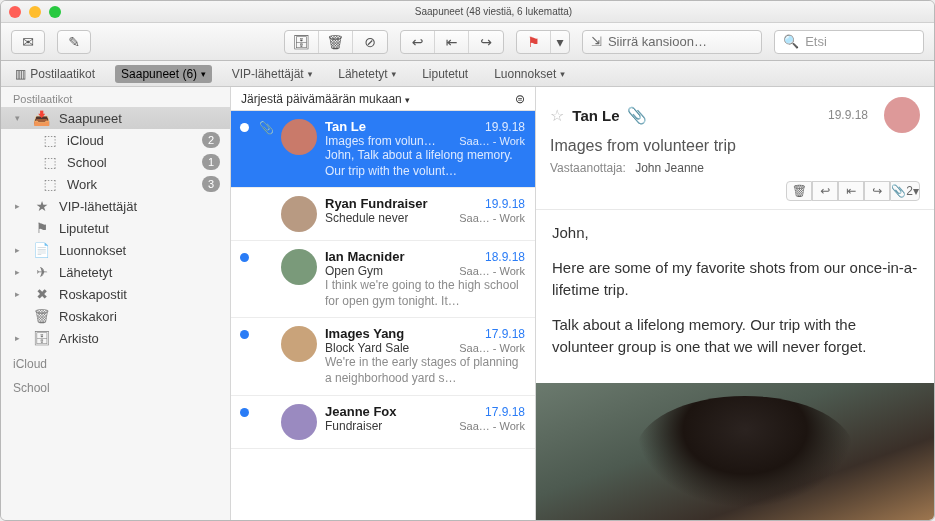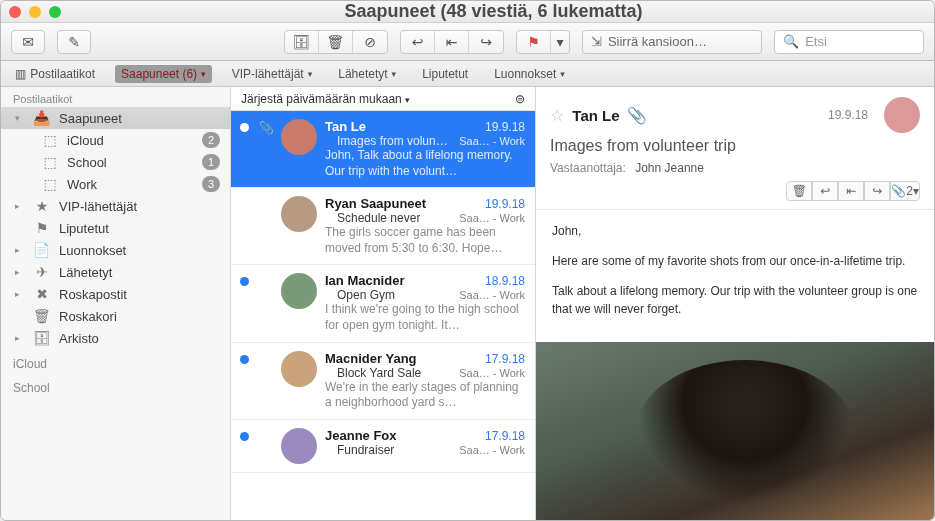--- a/index.html
+++ b/index.html
@@ -3,37 +3,37 @@
 <meta charset="utf-8">
 <style>
 * { margin:0; padding:0; box-sizing:border-box; font-family:-apple-system,"Helvetica Neue",Arial,sans-serif; }
 body { width:935px; height:521px; background:#ededed; overflow:hidden; border:1px solid #b8b8b8; border-radius:6px; }
 
 
 .titlebar { height:22px; background:linear-gradient(#f6f6f6,#e8e8e8); display:flex; align-items:center; padding:0 8px; border-bottom:1px solid #d0d0d0; }
 .traffic { display:flex; gap:8px; }
 .tl { width:12px; height:12px; border-radius:50%; }
 .tl.r{background:#ff5f57;} .tl.y{background:#ffbd2e;} .tl.g{background:#28c940;}
-.title { flex:1; text-align:center; font-size:18px; color:#4a4a4a;font-weight:bold; }
+.title { flex:1; text-align:center; font-size:10px; color:#4a4a4a; }
 
 
 .toolbar { height:38px; background:linear-gradient(#fafafa,#e9e9e9); border-bottom:1px solid #bdbdbd; display:flex; align-items:center; padding:0 10px; gap:12px;}
 .tbtn, .tgrp { height:24px; background:linear-gradient(#fdfdfd,#f1f1f1); border:1px solid #c7c7c7; border-radius:4px; display:flex; align-items:center; justify-content:center; color:#555; font-size:14px;}
 .tbtn { width:34px; }
 .tgrp { }
 .tgrp .seg { width:34px; height:100%; display:flex; align-items:center; justify-content:center; border-right:1px solid #d6d6d6;}
 .tgrp .seg:last-child{border-right:none;}
 .movebox { flex:0 0 180px; padding:0 8px; justify-content:flex-start; gap:6px; font-size:13px; color:#6a6a6a;}
 .searchbox { flex:0 0 150px; padding:0 8px; justify-content:flex-start; gap:6px; font-size:13px; color:#9a9a9a; background:#fff;}
 .spacer{flex:1;}
 
 
 .favbar { height:26px; background:linear-gradient(#f3f3f3,#e6e6e6); border-bottom:1px solid #c9c9c9; display:flex; align-items:center; padding:0 8px; gap:14px; font-size:12px; color:#525252;}
 .favbtn{display:flex; align-items:center; gap:4px; padding:2px 6px; border-radius:3px;}
-.favbtn.pill{background:#9b9b9b; color:#7f1d1d;}
+.favbtn.pill{background:#9b9b9b; color:#000000;}
 .caret{font-size:9px; color:inherit;}
 
 
 .main { display:flex; height:calc(521px - 22px - 38px - 26px); }
 
 
 .sidebar { width:230px; background:#f6f6f6; border-right:1px solid #d6d6d6; overflow:hidden; font-size:13px;}
 .sb-header{color:#8a8a8a; font-size:11px; padding:6px 12px 2px;}
 .sb-row{display:flex; align-items:center; padding:3px 10px 3px 14px; gap:8px; color:#3c3c3c;}
 .sb-row.sel{background:linear-gradient(#d9d9d9,#cfcfcf);}
@@ -52,21 +52,21 @@
 .dotcol{width:14px; display:flex; justify-content:center; padding-top:4px;}
 .bluedot{width:9px;height:9px;border-radius:50%;background:#2a7cf6;}
 .msgitem.sel .bluedot{background:#fff;}
 .avatar{width:36px;height:36px;border-radius:50%; background:#ccc; flex-shrink:0; background-size:cover; display:flex;align-items:center;justify-content:center;color:#fff;font-weight:600;}
 .msgbody{flex:1; min-width:0;}
 .line1{display:flex; justify-content:space-between; align-items:baseline;}
 .sender{font-weight:600; font-size:13px; color:#1a1a1a;}
 .msgitem.sel .sender{color:#fff;}
 .date{font-size:12px; color:#2a7cf6;}
 .line2{display:flex; justify-content:space-between; align-items:baseline;}
-.sub{font-size:12px; color:#3a3a3a; white-space:nowrap; overflow:hidden; text-overflow:ellipsis; max-width:160px;margin-left:12px;}
+.sub{font-size:12px; color:#3a3a3a; white-space:nowrap; overflow:hidden; text-overflow:ellipsis; max-width:160px;}
 .box{font-size:11px; color:#808080;}
 .prev{font-size:12px; color:#8c8c8c; line-height:1.3; max-height:32px; overflow:hidden;}
 .clipcol{width:14px;color:#888;font-size:12px;padding-top:2px;}
 .msgitem.sel .clipcol{color:#fff;}
 
 
 .reader{flex:1; background:#fff; display:flex; flex-direction:column; overflow:hidden;}
 .rhead{padding:10px 14px 6px; border-bottom:1px solid #e8e8e8;}
 .rtop{display:flex; align-items:center; gap:8px;}
 .star{color:#bcbcbc;font-size:16px;}
@@ -74,21 +74,21 @@
 .rclip{color:#888;}
 .rdate{margin-left:auto; font-size:12px; color:#888;}
 .ravatar{width:36px;height:36px;border-radius:50%; background:#d99; margin-left:8px;}
 .rsubj{font-size:16px; color:#555; padding:4px 0 6px;}
 .rto{font-size:12px; color:#555;}
 .rto .lbl{color:#888; margin-right:6px;}
 .ractions{display:flex; justify-content:flex-end; gap:0; padding:6px 0 2px;}
 .ractions .rb{border:1px solid #d0d0d0; height:20px; min-width:26px; display:flex;align-items:center;justify-content:center; font-size:12px; color:#666; background:#fafafa;}
 .ractions .rb:first-child{border-radius:4px 0 0 4px;}
 .ractions .rb:last-child{border-radius:0 4px 4px 0;}
-.rbodytxt{padding:12px 16px; font-size:12px; color:#333; line-height:1.5;}
+.rbodytxt{padding:12px 16px; font-size:15px; color:#333; line-height:1.5;}
 .rbodytxt p{margin-bottom:12px;}
 .rimg{flex:1; background:linear-gradient(160deg,#6b7a6e 0%,#4d5a50 40%,#3a2f28 70%,#a07850 100%); position:relative;}
 .rimg::after{content:""; position:absolute; right:20%; top:10%; width:55%; height:80%; background:radial-gradient(ellipse at 50% 30%, #2b2320 0%, #1c1410 40%, transparent 70%); border-radius:50% 50% 40% 40%;}
 </style>
 </head>
 <body>
 
 <div class="titlebar">
   <div class="traffic">
     <div class="tl r"></div>
@@ -241,28 +241,27 @@
             </div>
             <div class="prev">John, Talk about a lifelong memory. Our trip with the volunt…</div>
           </div>
         </div>
         <div class="msgitem">
           <div class="dotcol"></div>
           <div class="clipcol"></div>
           <div class="avatar" style="background:#b89a82"></div>
           <div class="msgbody">
             <div class="line1">
-              <span class="sender">Ryan Saapuneet</span>
+              <span class="sender">Ryan Fundraiser</span>
               <span class="date">19.9.18</span>
             </div>
             <div class="line2">
               <span class="sub">Schedule never</span>
               <span class="box">Saa… - Work</span>
             </div>
-            <div class="prev">The girls soccer game has been moved from 5:30 to 6:30. Hope…</div>
           </div>
         </div>
         <div class="msgitem">
           <div class="dotcol">
             <div class="bluedot"></div>
           </div>
           <div class="clipcol"></div>
           <div class="avatar" style="background:#7a9a7a"></div>
           <div class="msgbody">
             <div class="line1">
@@ -277,21 +276,21 @@
           </div>
         </div>
         <div class="msgitem">
           <div class="dotcol">
             <div class="bluedot"></div>
           </div>
           <div class="clipcol"></div>
           <div class="avatar" style="background:#c9a37a"></div>
           <div class="msgbody">
             <div class="line1">
-              <span class="sender">Macnider Yang</span>
+              <span class="sender">Images Yang</span>
               <span class="date">17.9.18</span>
             </div>
             <div class="line2">
               <span class="sub">Block Yard Sale</span>
               <span class="box">Saa… - Work</span>
             </div>
             <div class="prev">We're in the early stages of planning a neighborhood yard s…</div>
           </div>
         </div>
         <div class="msgitem">

